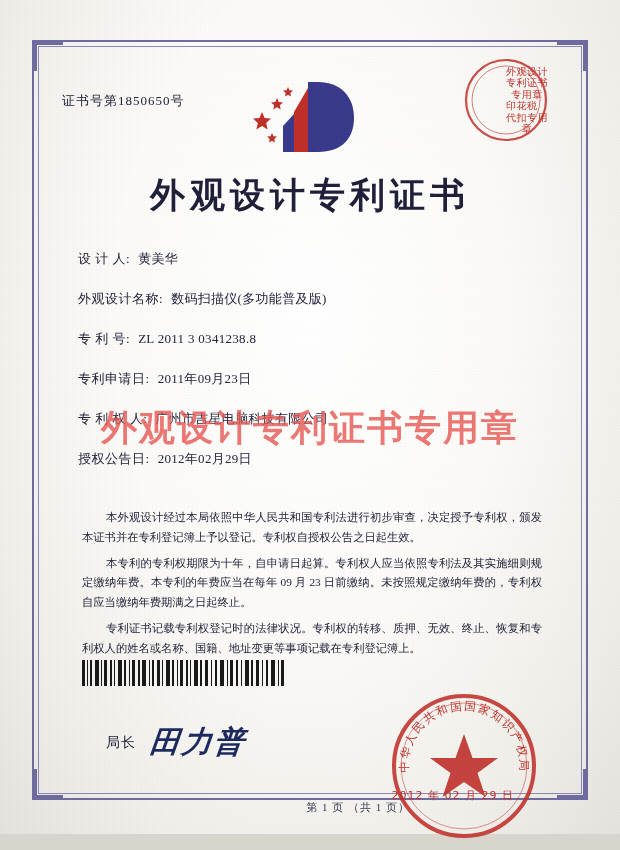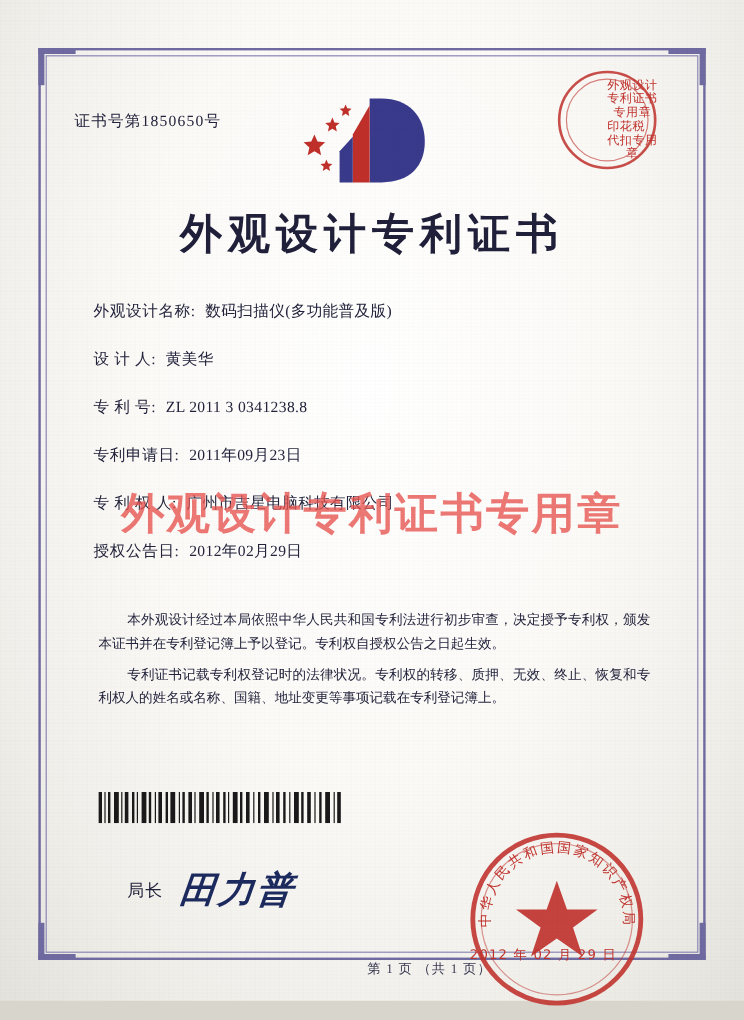--- a/index.html
+++ b/index.html
@@ -269,47 +269,48 @@
       <span>外观设计专利证书专用章</span>
       <span>印花税</span>
       <span>代扣专用章</span>
     </div>
   </div>
 
   <div class="title">外观设计专利证书</div>
 
   <div class="fields">
     <div class="field-row">
+      <span class="field-label">设 计 人:</span>
+      <span class="field-value">黄美华</span>
+    </div>
+    <div class="field-row">
       <span class="field-label">外观设计名称:</span>
       <span class="field-value">数码扫描仪(多功能普及版)</span>
     </div>
     <div class="field-row">
-      <span class="field-label">设 计 人:</span>
-      <span class="field-value">黄美华</span>
-    </div>
-    <div class="field-row">
       <span class="field-label">专 利 号:</span>
       <span class="field-value">ZL 2011 3 0341238.8</span>
     </div>
     <div class="field-row">
       <span class="field-label">专利申请日:</span>
       <span class="field-value">2011年09月23日</span>
     </div>
     <div class="field-row">
       <span class="field-label">专 利 权 人:</span>
       <span class="field-value">广州市吉星电脑科技有限公司</span>
     </div>
     <div class="field-row">
       <span class="field-label">授权公告日:</span>
       <span class="field-value">2012年02月29日</span>
     </div>
   </div>
 
   <div class="paragraphs">
     <p>本外观设计经过本局依照中华人民共和国专利法进行初步审查，决定授予专利权，颁发本证书并在专利登记簿上予以登记。专利权自授权公告之日起生效。</p>
+    <p>本专利的专利权期限为十年，自申请日起算。专利权人应当依照专利法及其实施细则规定缴纳年费。本专利的年费应当在每年 09 月 23 日前缴纳。未按照规定缴纳年费的，专利权自应当缴纳年费期满之日起终止。</p>
     <p>专利证书记载专利权登记时的法律状况。专利权的转移、质押、无效、终止、恢复和专利权人的姓名或名称、国籍、地址变更等事项记载在专利登记簿上。</p>
   </div>
 
   <div class="barcode">
     <svg viewBox="0 0 206 26" width="206" height="26" preserveAspectRatio="none">
       <g fill="#1a1a1a">
         <rect x="0" y="0" width="3" height="26"></rect>
           <rect x="5" y="0" width="1" height="26"></rect>
         <rect x="8" y="0" width="2" height="26"></rect>
           <rect x="13" y="0" width="4" height="26"></rect>

